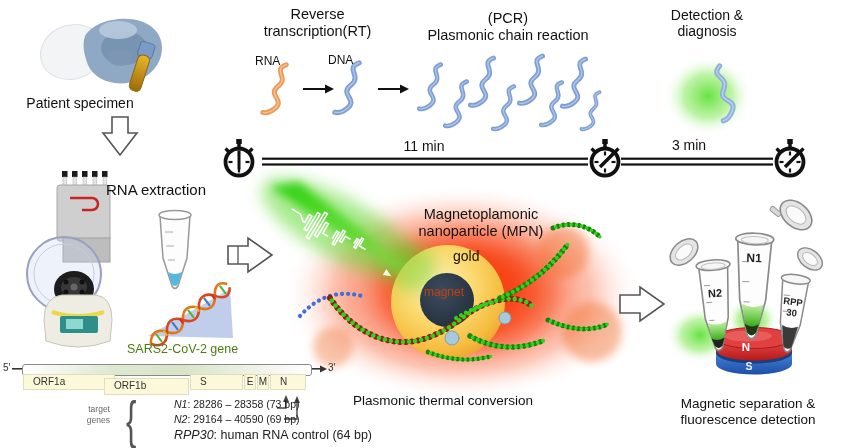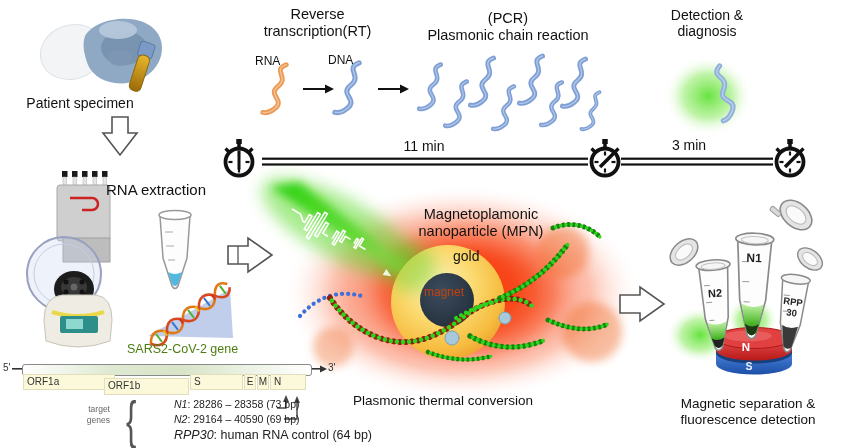--- a/index.html
+++ b/index.html
@@ -3,21 +3,21 @@
 <meta charset="utf-8">
 <style>
   html,body{margin:0;padding:0;}
   body{width:850px;height:448px;position:relative;background:#fff;overflow:hidden;
        font-family:"Liberation Sans",sans-serif;color:#111;}
   .art{position:absolute;left:0;top:0;z-index:0;}
   .t{position:absolute;z-index:2;line-height:1.15;}
   .b{font-weight:normal;}
   .c{text-align:center;}
   .gbox{position:absolute;z-index:2;background:#fcf8da;border:1px solid #e2ddba;
-        font-size:10px;color:#333;padding:1px 0 0 3px;box-sizing:border-box;}
+        font-size:10px;color:#333;padding:1px 0 0 9px;box-sizing:border-box;}
   .gbox.cen{text-align:center;padding-left:0;}
   .small-gray{font-size:8.5px;color:#666;text-align:right;line-height:1.25;}
   .gl{font-size:10.5px;color:#222;white-space:nowrap;margin-left:16px;}
   .gl i{font-style:italic;}
   .brace{font-size:52px;font-weight:400;color:#555;transform:scaleX(.6);transform-origin:left center;line-height:1;}
 </style>
 </head>
 <body>
 
 <svg class="art" width="850" height="448" viewBox="0 0 850 448">

